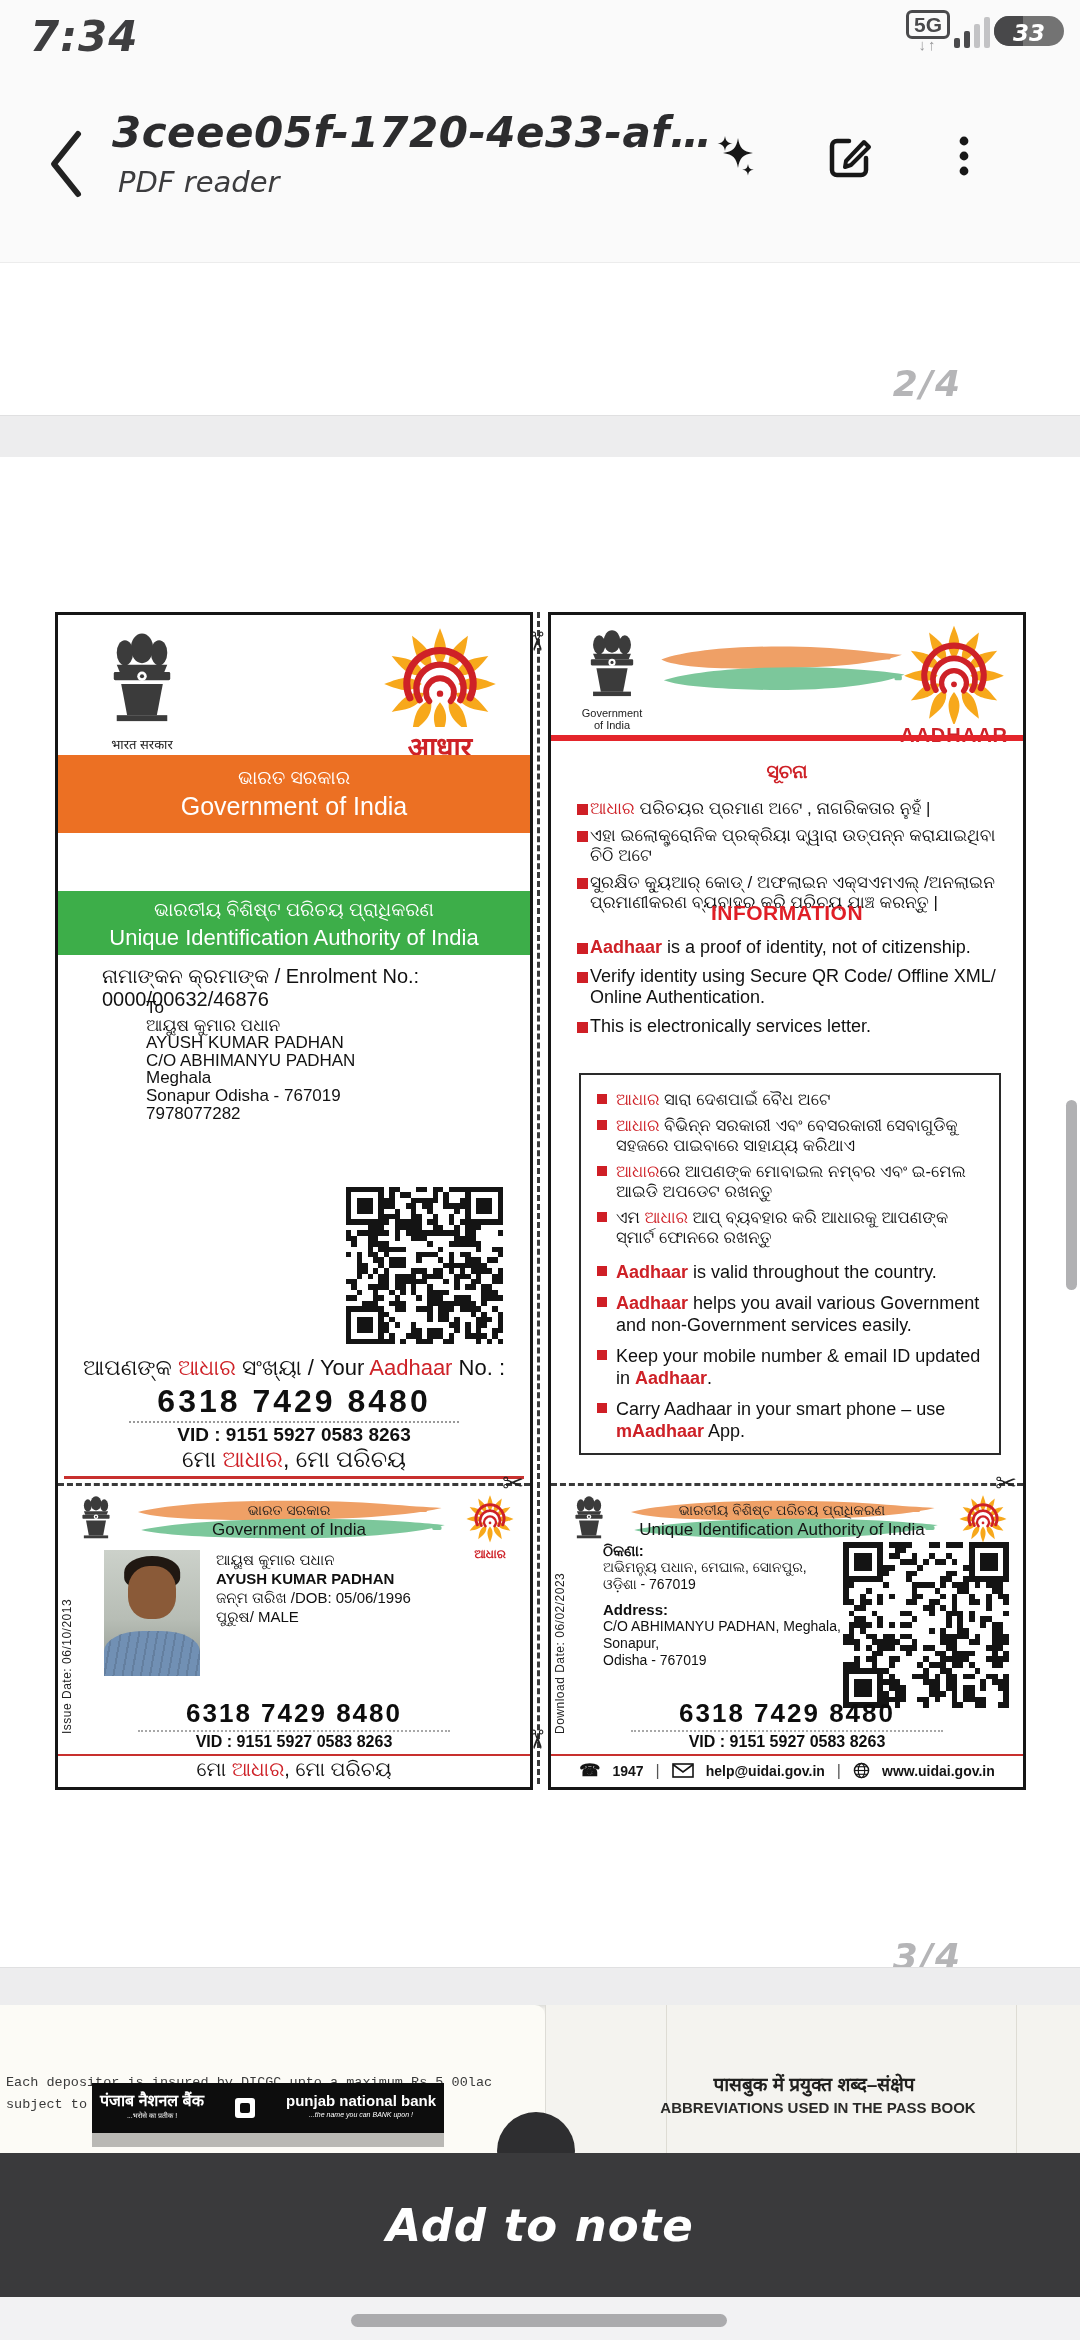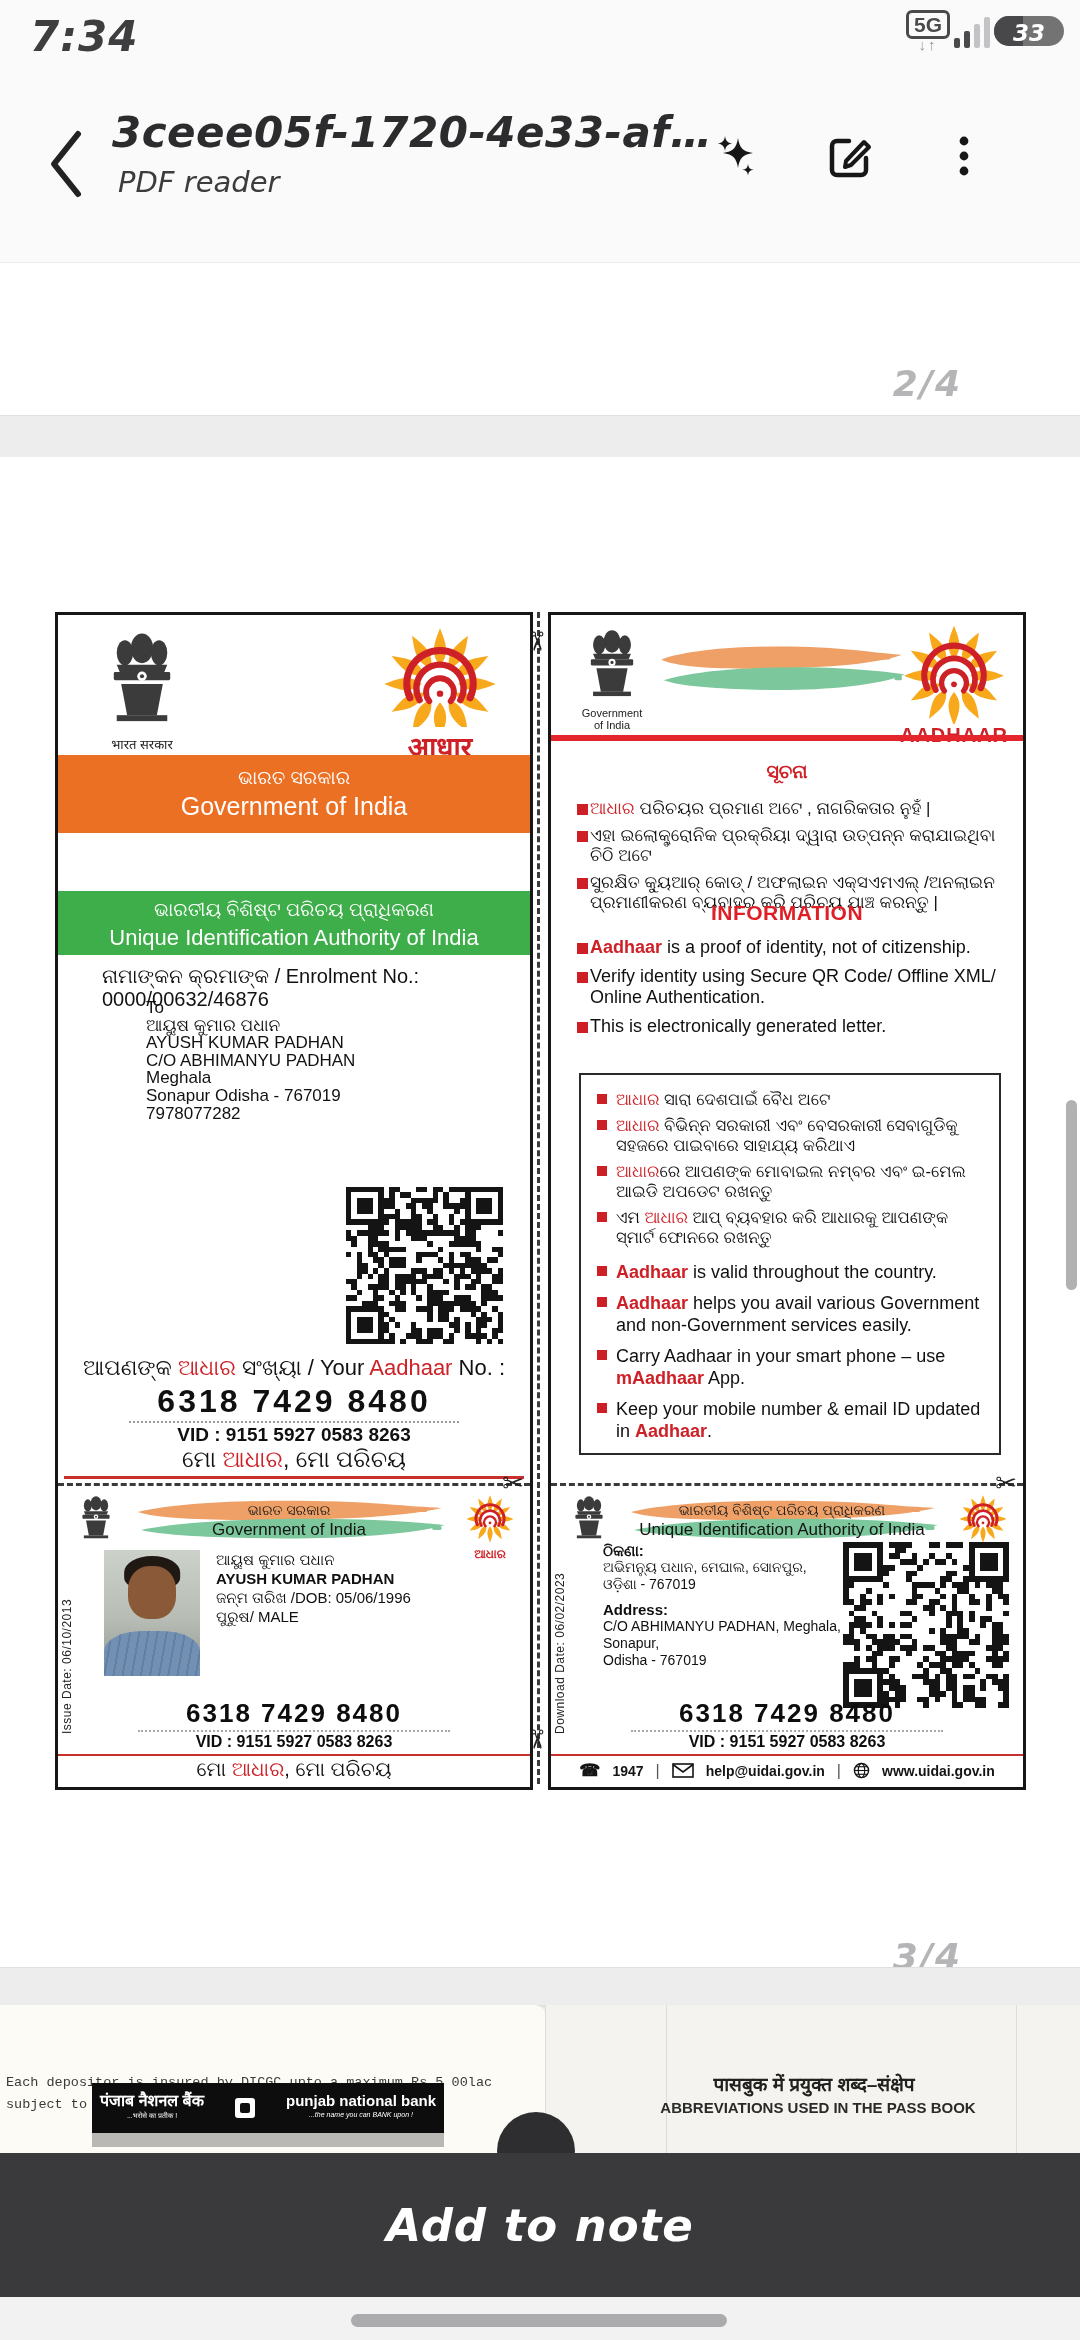--- a/index.html
+++ b/index.html
@@ -461,21 +461,21 @@
             <div class="brow">
                 <span class="sq"></span>
                 <span><span class="rb">Aadhaar</span><span> is a proof of identity, not of citizenship.</span></span>
               </div>
             <div class="brow">
                 <span class="sq"></span>
                 <span><span>Verify identity using Secure QR Code/ Offline XML/ Online Authentication.</span></span>
               </div>
             <div class="brow">
                 <span class="sq"></span>
-                <span><span>This is electronically generated letter.</span></span>
+                <span><span>This is electronically services letter.</span></span>
               </div>
           </div>
 
           <div class="infobox">
             <div class="ib-odia">
               <div class="brow">
                   <span class="sq"></span>
                   <span><span class="rd">ଆଧାର</span><span> ସାରା ଦେଶପାଇଁ ବୈଧ ଅଟେ</span></span>
                 </div>
               <div class="brow">
@@ -495,25 +495,25 @@
               <div class="brow">
                   <span class="sq"></span>
                   <span><span class="rb">Aadhaar</span><span> is valid throughout the country.</span></span>
                 </div>
               <div class="brow">
                   <span class="sq"></span>
                   <span><span class="rb">Aadhaar</span><span> helps you avail various Government and non-Government services easily.</span></span>
                 </div>
               <div class="brow">
                   <span class="sq"></span>
+                  <span><span>Keep your mobile number &amp; email ID updated in </span><span class="rb">Aadhaar</span><span>.</span></span>
+                </div>
+              <div class="brow">
+                  <span class="sq"></span>
                   <span><span>Carry Aadhaar in your smart phone – use </span><span class="rb">mAadhaar</span><span> App.</span></span>
-                </div>
-              <div class="brow">
-                  <span class="sq"></span>
-                  <span><span>Keep your mobile number &amp; email ID updated in </span><span class="rb">Aadhaar</span><span>.</span></span>
                 </div>
             </div>
           </div>
         </div>
 
         <div class="bottom-part">
           <span class="sc h">✂</span>
           <div class="mini-hdr">
             <div class="mh-emblem">
               <svg viewBox="0 0 60 70" width="44" height="50">

